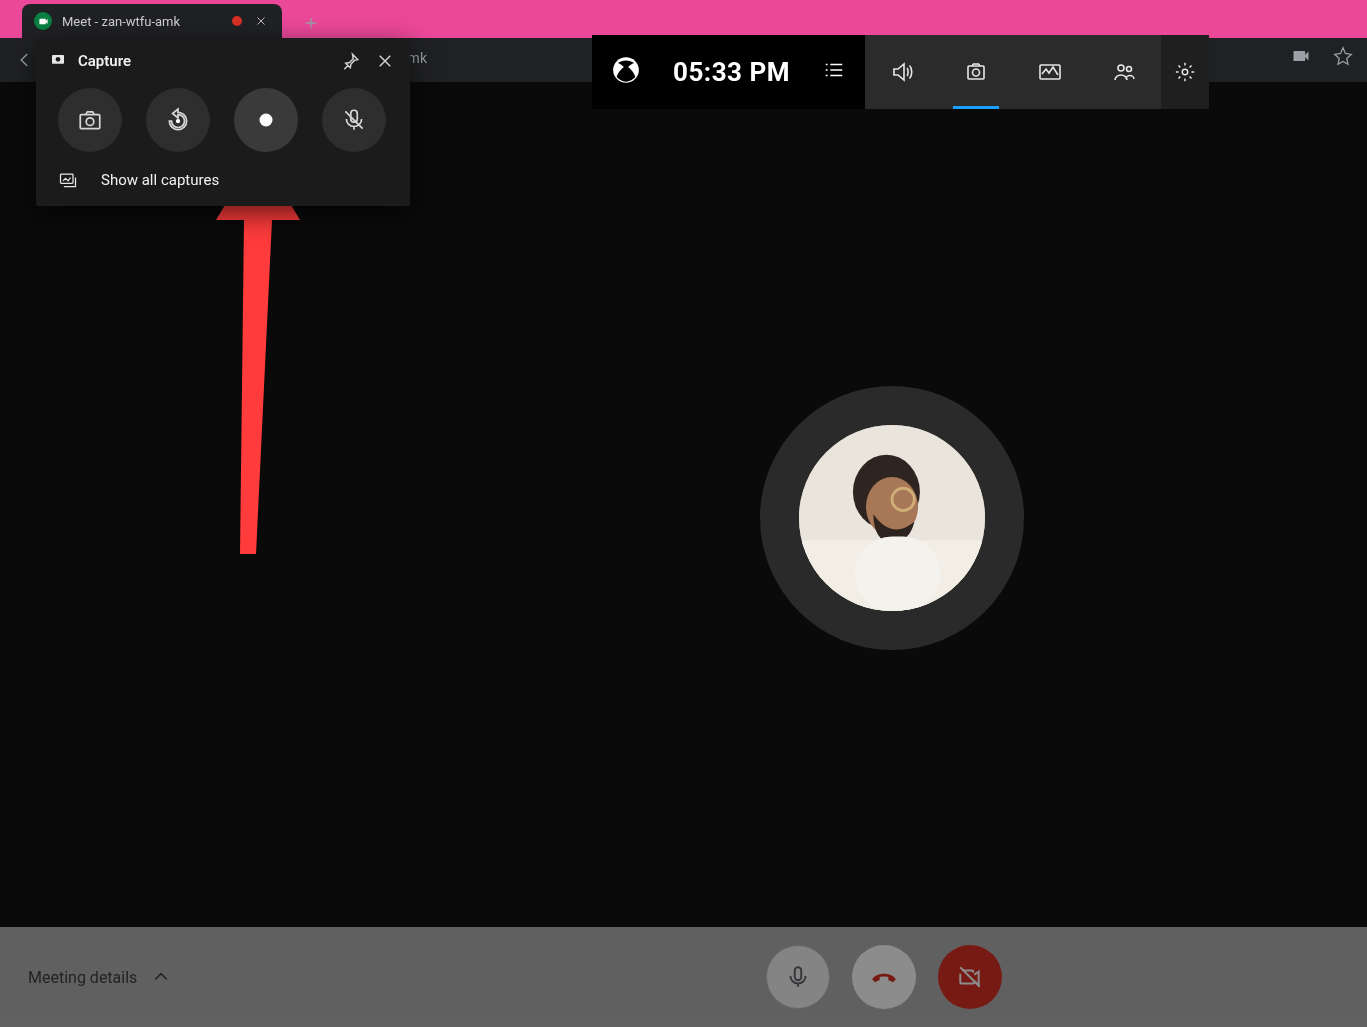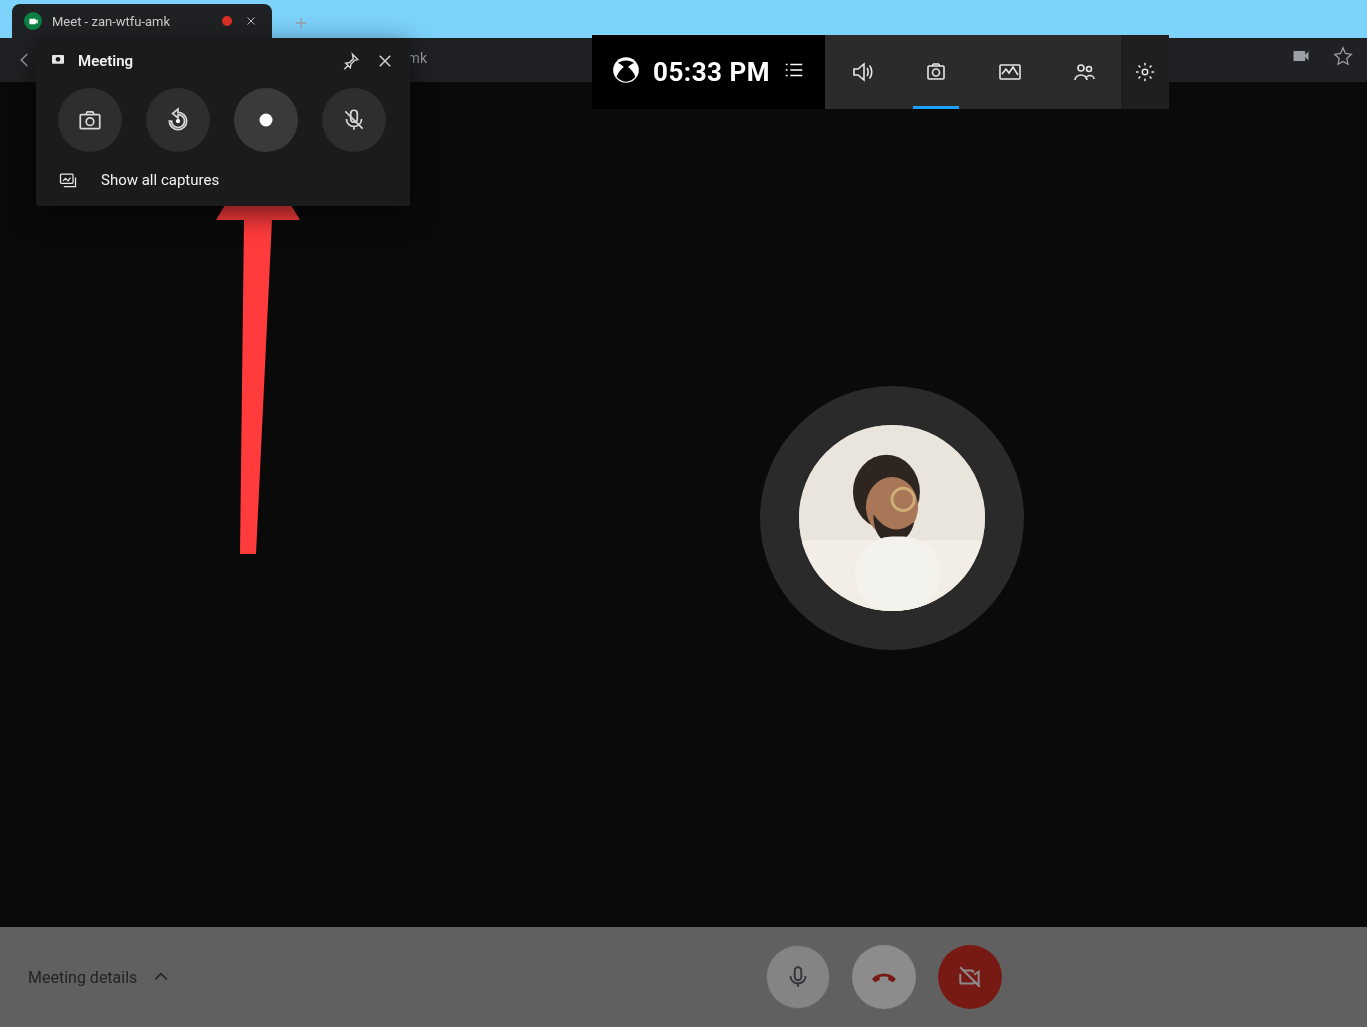--- a/index.html
+++ b/index.html
@@ -9,24 +9,24 @@
   background: #0a0a0a;
   font-family: "Segoe UI", Roboto, Arial, sans-serif;
   color: #e6e6e6;
   overflow: hidden;
   position: relative;
 }
 
 
 .tab-bar {
   height: 38px;
-  background: #7dd3fc;
+  background: #ec4899;
   display: flex;
   align-items: flex-end;
-  padding-left: 12px;
+  padding-left: 22px;
 }
 .tab {
   height: 34px;
   background: #202124;
   border-radius: 8px 8px 0 0;
   display: flex;
   align-items: center;
   padding: 0 12px;
   gap: 10px;
   min-width: 260px;
@@ -163,21 +163,21 @@
   position:absolute;
   top:35px;
   left:592px;
   height:74px;
   display:flex;
   z-index:30;
 }
 .gb-left{
   background:#000000;
   display:flex;align-items:center;
-  gap:13px;
+  gap:33px;
   padding:0 20px;
 }
 .gb-xbox svg{width:28px;height:28px;fill:#fff;}
 .gb-time{
   font-size:26px;
   font-weight:700;
   letter-spacing:.5px;
   color:#ffffff;
 }
 .gb-menu svg{width:22px;height:22px;stroke:#fff;stroke-width:1.5;fill:none;}
@@ -420,21 +420,21 @@
 </div>
 
 <div class="capture-widget">
   <div class="capture-header">
     <span class="capture-header-icon">
       <svg viewBox="0 0 24 24">
           <rect x="3" y="6" width="18" height="13" rx="1"></rect>
           <circle cx="12" cy="12.5" r="3.5" fill="#1b1b1b"></circle>
         </svg>
     </span>
-    <span class="capture-title">Meeting</span>
+    <span class="capture-title">Capture</span>
     <span class="capture-pin">
       <svg viewBox="0 0 24 24">
           <path d="M14 3l7 7-4 1-5 5-1 5-3-3-5 5 5-5-3-3 5-1 5-5z"></path>
         </svg>
     </span>
     <span class="capture-close">
       <svg viewBox="0 0 24 24">
           <path d="M5 5l14 14M19 5L5 19"></path>
         </svg>
     </span>

